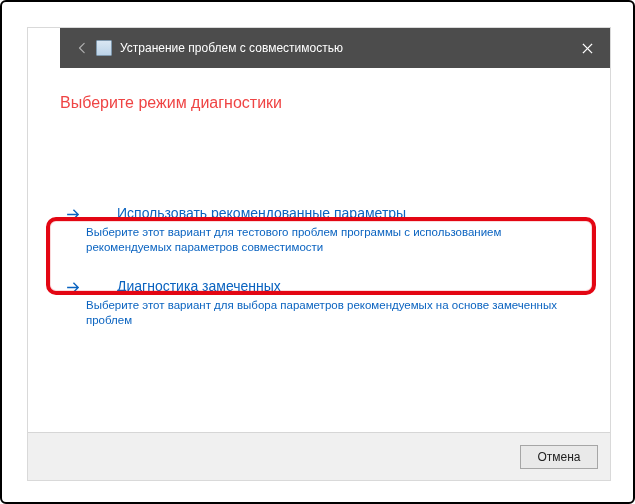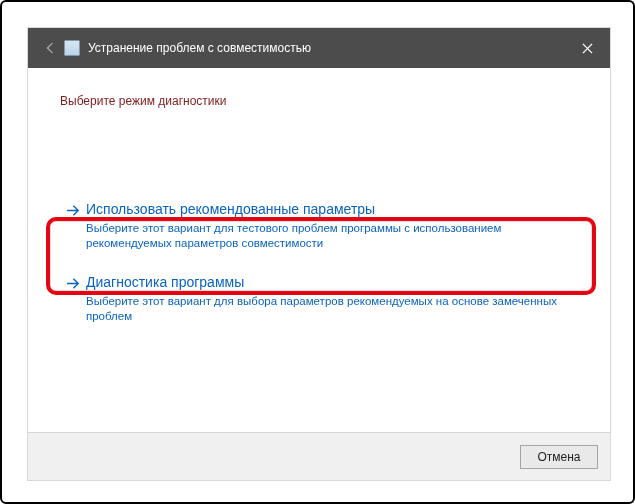--- a/index.html
+++ b/index.html
@@ -27,20 +27,21 @@
     flex-direction: column;
   }
   .titlebar {
     height: 40px;
     background: #4c4c4c;
     color: #fff;
     display: flex;
     align-items: center;
     padding: 0 0 0 10px;
     font-size: 12px;
+    margin-left: 32px;
   }
   .titlebar .back {
     width: 26px;
     display: flex;
     align-items: center;
     justify-content: center;
     opacity: 0.55;
   }
   .titlebar .back svg { width: 14px; height: 14px; }
   .titlebar .appicon {
@@ -59,22 +60,22 @@
     align-items: center;
     justify-content: center;
   }
   .titlebar .close svg { width: 11px; height: 11px; stroke: #fff; stroke-width: 1.4; }
   .content {
     flex: 1;
     padding: 26px 32px 0 32px;
     position: relative;
   }
   .heading {
-    color: #7f1d1d;
-    font-size: 12px;
+    color: #ef4444;
+    font-size: 16px;
     font-weight: 400;
     margin-bottom: 82px;
   }
   .option {
     display: flex;
     align-items: flex-start;
     padding: 10px 8px 12px 4px;
     margin-left: -4px;
     margin-right: -4px;
     cursor: pointer;
@@ -87,20 +88,21 @@
     justify-content: center;
     padding-top: 2px;
   }
   .option .arrow svg { width: 17px; height: 17px; fill: #0a63c0; }
   .option .texts { flex: 1; }
   .option .opt-title {
     color: #0a63c0;
     font-size: 14px;
     line-height: 18px;
     margin-bottom: 3px;
+    margin-left: 31px;
   }
   .option .opt-desc {
     color: #0a63c0;
     font-size: 11.5px;
     line-height: 15px;
   }
   .highlight {
     border: 4px solid #e30613;
     border-radius: 10px;
     position: absolute;
@@ -170,21 +172,21 @@
       </div>
     </div>
 
     <div class="option">
       <div class="arrow">
         <svg viewBox="0 0 24 24">
             <path d="M3 11h13.2l-5-5 1.4-1.4L20 12l-7.4 7.4-1.4-1.4 5-5H3z"></path>
           </svg>
       </div>
       <div class="texts">
-        <div class="opt-title">Диагностика программы</div>
+        <div class="opt-title">Диагностика замеченных</div>
         <div class="opt-desc">Выберите этот вариант для выбора параметров рекомендуемых на основе замеченных проблем</div>
       </div>
     </div>
   </div>
 
   <div class="footer">
     <div class="btn">Отмена</div>
   </div>
 
 </div>

